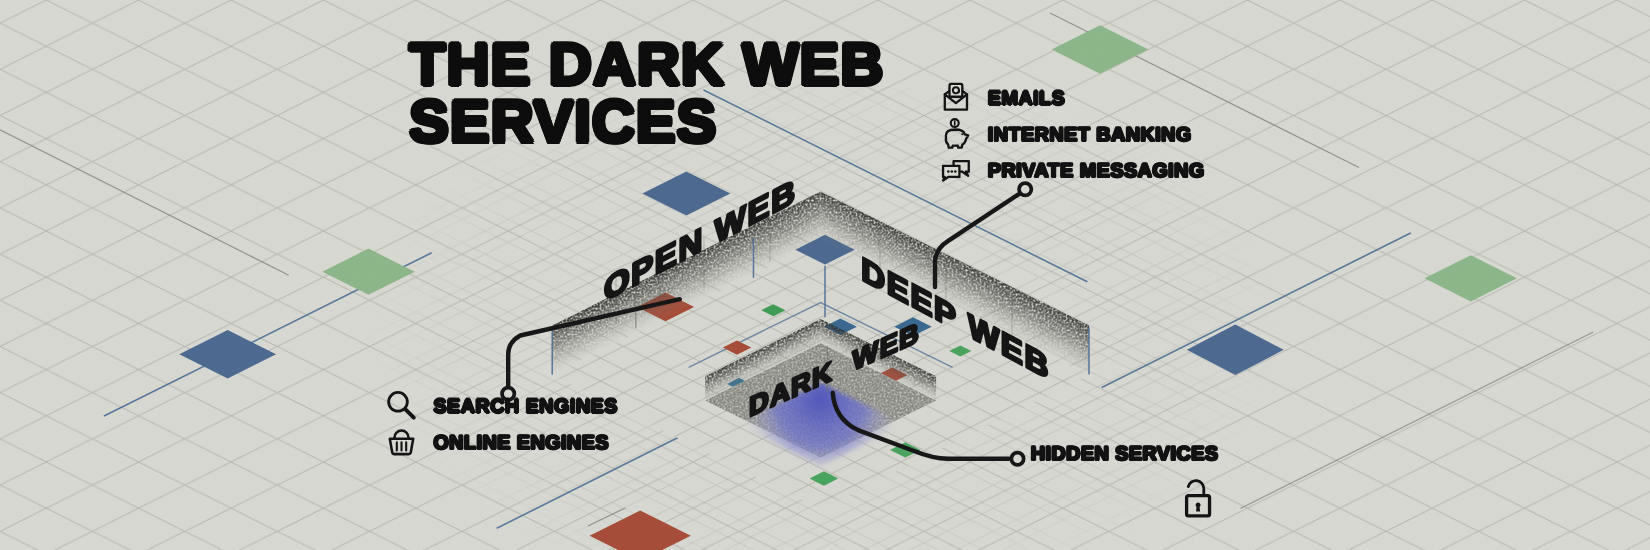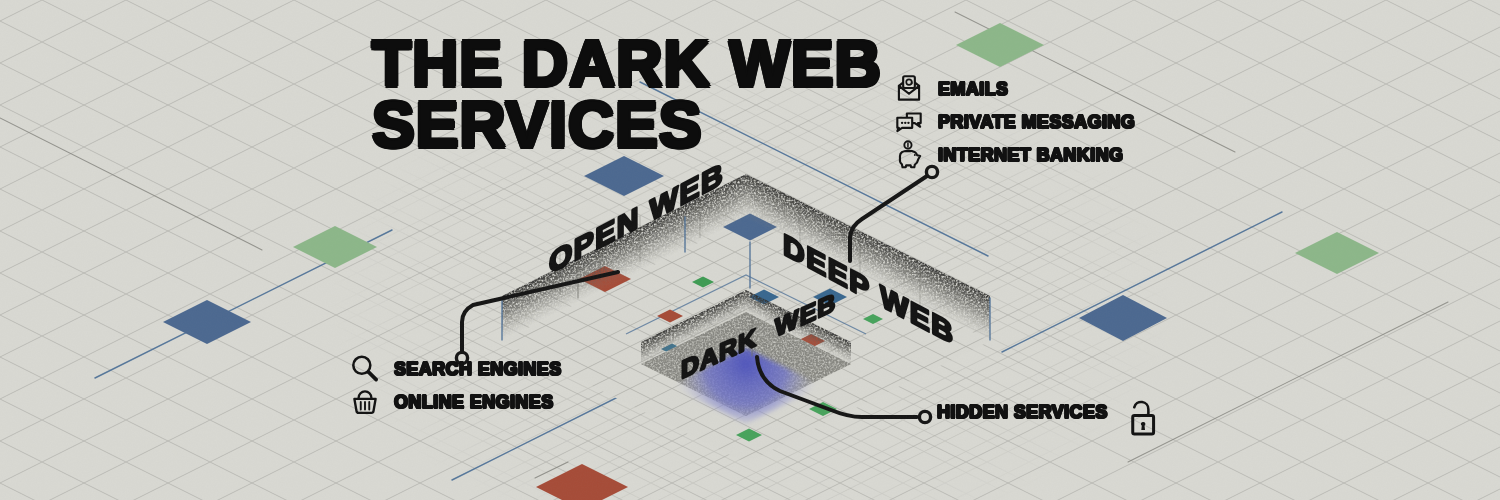--- a/index.html
+++ b/index.html
@@ -4,37 +4,37 @@
 <style>
   html,body{margin:0;padding:0;background:#bfbfba;}
   .canvas{
     position:relative;width:1500px;height:500px;overflow:hidden;
     background:#d9d9d3;
     font-family:"Liberation Sans", sans-serif;
   }
   .scene{position:absolute;left:0;top:0;}
   .title{
     position:absolute;left:372px;top:34px;
-    font-size:64px;font-weight:700;line-height:0.96;letter-spacing:1px;
+    font-size:54px;font-weight:700;line-height:0.96;letter-spacing:1px;
     color:#0d0d0d;white-space:nowrap;
     text-shadow:2.2px 0 #0d0d0d,-2.2px 0 #0d0d0d,0 2.2px #0d0d0d,0 -2.2px #0d0d0d,
                 1.6px 1.6px #0d0d0d,-1.6px 1.6px #0d0d0d,1.6px -1.6px #0d0d0d,-1.6px -1.6px #0d0d0d;
   }
   .legend{position:absolute;display:flex;flex-direction:column;gap:7px;}
-  .legend-right{left:892px;top:76px;}
+  .legend-right{left:852px;top:76px;}
   .legend-left{left:348px;top:356px;}
   .row{display:flex;align-items:center;gap:12px;height:26px;}
   .icon{width:34px;height:34px;display:flex;align-items:center;justify-content:center;flex:0 0 auto;}
   .icon svg{display:block;}
   .lbl{
     font-size:18px;font-weight:700;letter-spacing:.4px;color:#121212;white-space:nowrap;
     text-shadow:1.1px 0 #121212,-1.1px 0 #121212,0 1.1px #121212,0 -1.1px #121212,
                 .8px .8px #121212,-.8px .8px #121212,.8px -.8px #121212,-.8px -.8px #121212;
   }
-  .hidden-row{position:absolute;left:937px;top:402px;display:flex;align-items:flex-start;gap:14px;height:34px;}
+  .hidden-row{position:absolute;left:937px;top:402px;display:flex;align-items:flex-end;gap:14px;height:34px;flex-direction:column;}
   .hidden-row .icon{width:40px;height:44px;transform:translateY(-5px);}
   .iso-label{
     font-family:"Liberation Sans", sans-serif;font-weight:700;
     fill:#121212;stroke:#121212;stroke-linejoin:round;paint-order:stroke;
   }
 </style>
 </head>
 <body>
 
 <div class="canvas">
@@ -220,40 +220,40 @@
           <rect x="10.5" y="4" width="11" height="11" rx="1.5" fill="#d9d9d3"></rect>
           <circle cx="16" cy="9.5" r="2.6" stroke-width="1.6"></circle>
           <path d="M18.6 9.5 v1.4" stroke-width="1.6"></path>
         </svg>
       </span>
       <span class="lbl">EMAILS</span>
     </div>
     <div class="row">
       <span class="icon">
         <svg width="34" height="34" viewBox="0 0 32 32" fill="none" stroke="#141414" stroke-width="2" stroke-linecap="round" stroke-linejoin="round">
+          <circle cx="15" cy="6.5" r="3.4" stroke-width="1.8"></circle>
+          <path d="M15 4.8 v3.4" stroke-width="1.4"></path>
+          <path d="M7.5 17 q0-5 8-5 q7 0 8.2 4.2 l2.8 0.8 l-1.8 3 q-0.6 3.5-3.2 5 l-0.5 2.5 h-3 l-0.4-1.7 h-4.3 l-0.4 1.7 h-3 l-0.6-2.8 q-2.3-2-1.8-4.7 z"></path>
+          <path d="M12.5 12.6 l5 -0.1" stroke-width="1.6"></path>
+          <circle cx="21.5" cy="16" r="0.9" fill="#141414" stroke="none"></circle>
+        </svg>
+      </span>
+      <span class="lbl">INTERNET BANKING</span>
+    </div>
+    <div class="row">
+      <span class="icon">
+        <svg width="34" height="34" viewBox="0 0 32 32" fill="none" stroke="#141414" stroke-width="2" stroke-linecap="round" stroke-linejoin="round">
           <path d="M14 8 h13 v9 h-2.5 l2 3.5 l-5-3.5 H14 Z"></path>
           <path d="M5 12 h14 v9.5 H9.5 l-4.5 3 l1.5-3 H5 Z" fill="#d9d9d3"></path>
           <circle cx="9.5" cy="16.8" r="1.1" fill="#141414" stroke="none"></circle>
           <circle cx="12.5" cy="16.8" r="1.1" fill="#141414" stroke="none"></circle>
           <circle cx="15.5" cy="16.8" r="1.1" fill="#141414" stroke="none"></circle>
         </svg>
       </span>
       <span class="lbl">PRIVATE MESSAGING</span>
-    </div>
-    <div class="row">
-      <span class="icon">
-        <svg width="34" height="34" viewBox="0 0 32 32" fill="none" stroke="#141414" stroke-width="2" stroke-linecap="round" stroke-linejoin="round">
-          <circle cx="15" cy="6.5" r="3.4" stroke-width="1.8"></circle>
-          <path d="M15 4.8 v3.4" stroke-width="1.4"></path>
-          <path d="M7.5 17 q0-5 8-5 q7 0 8.2 4.2 l2.8 0.8 l-1.8 3 q-0.6 3.5-3.2 5 l-0.5 2.5 h-3 l-0.4-1.7 h-4.3 l-0.4 1.7 h-3 l-0.6-2.8 q-2.3-2-1.8-4.7 z"></path>
-          <path d="M12.5 12.6 l5 -0.1" stroke-width="1.6"></path>
-          <circle cx="21.5" cy="16" r="0.9" fill="#141414" stroke="none"></circle>
-        </svg>
-      </span>
-      <span class="lbl">INTERNET BANKING</span>
     </div>
   </div>
 
   <div class="legend legend-left">
     <div class="row">
       <span class="icon">
         <svg width="34" height="34" viewBox="0 0 32 32" fill="none" stroke="#141414" stroke-linecap="round">
           <circle cx="13" cy="12.5" r="8" stroke-width="2.4"></circle>
           <line x1="19.2" y1="18.7" x2="26.5" y2="26" stroke-width="3.4"></line>
         </svg>

